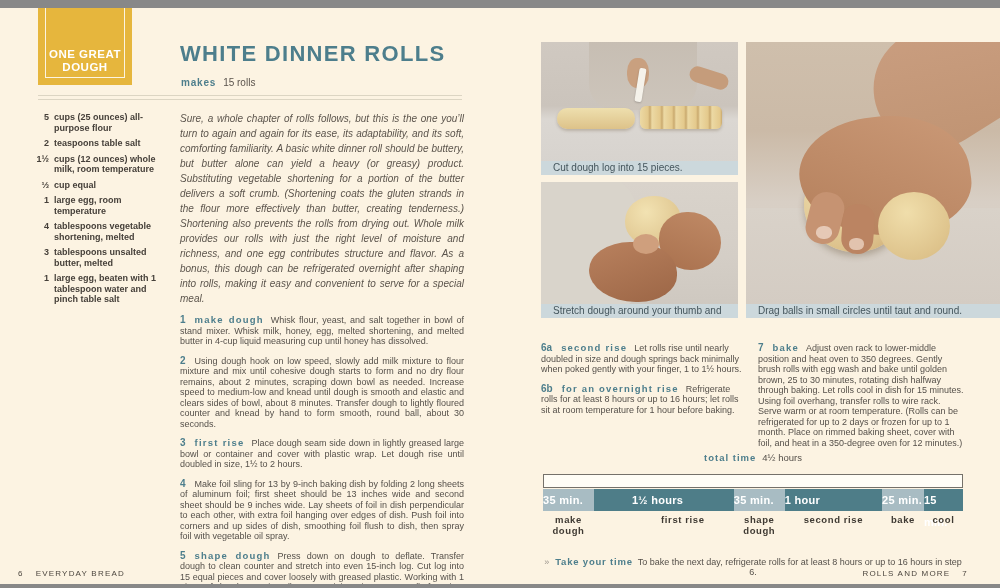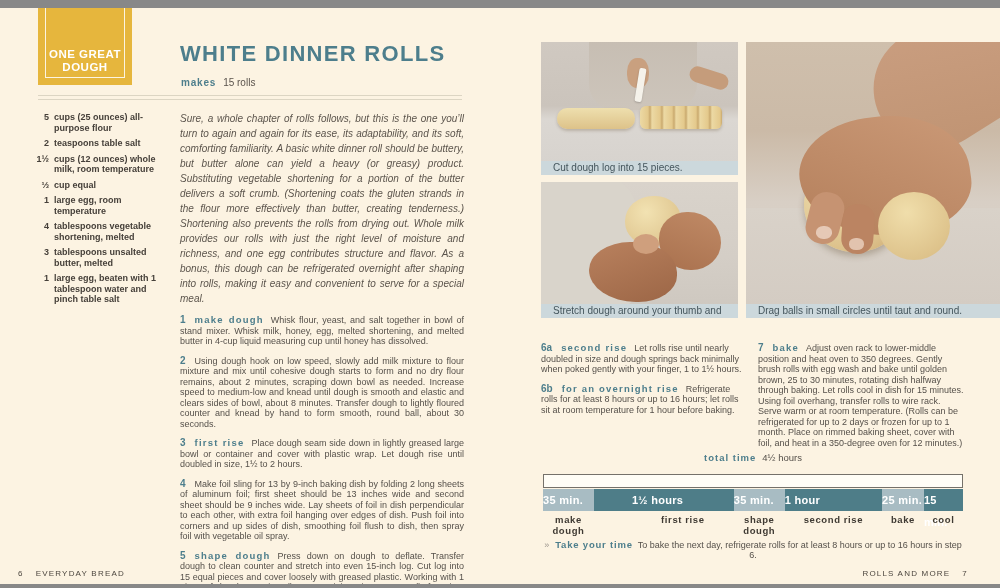--- a/index.html
+++ b/index.html
@@ -55,21 +55,21 @@
   .tl-outline{position:absolute;left:543px;top:466px;width:418px;height:12px;background:#fffdf6;border:1px solid #75716a;}
   .tl-segs{position:absolute;left:543px;top:481px;width:420px;height:22px;display:flex;}
   .seg{height:22px;color:#fff;font-weight:bold;font-size:11px;letter-spacing:.3px;text-align:left;line-height:22px;}
   .seg.gray{background:#a8bcc3;}
   .seg.teal{background:#4e7d88;}
   .tl-phases{position:absolute;left:543px;top:506px;width:420px;display:flex;}
   .phase{font-size:9.5px;font-weight:bold;color:#3f3a33;letter-spacing:.6px;text-align:center;}
   .w1{width:56px;} .w2{width:112px;padding-left:38px;} .w3{width:56px;} .w4{width:107px;} .w5{width:46px;} .w6{width:43px;}
 
   
-  .tip{position:absolute;left:543px;top:531px;width:420px;text-align:center;font-size:9px;color:#55504a;}
+  .tip{position:absolute;left:543px;top:548px;width:420px;text-align:center;font-size:9px;color:#55504a;}
   .tip .bullet{color:#9a948c;font-size:9px;margin-right:6px;}
   .tip .lbl{color:#4d7e8c;font-weight:bold;font-size:9.5px;letter-spacing:.8px;margin-right:5px;}
 
   
   .folio{position:absolute;top:561px;font-size:8px;letter-spacing:1.2px;color:#4c463f;}
   .folio-left{left:18px;}
   .folio-right{right:32px;text-align:right;}
   .folio .num{font-weight:normal;}
   .folio-left .lbl{margin-left:12px;text-align:right;}
   .folio-right .num{margin-left:12px;}

